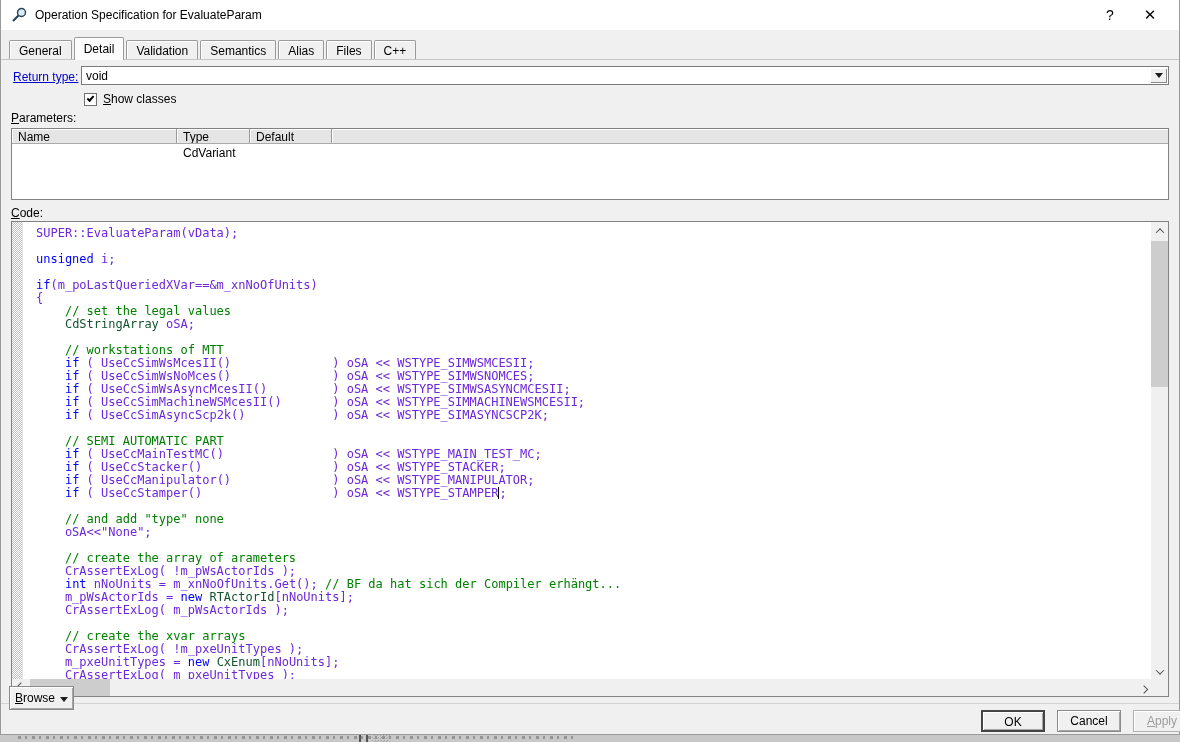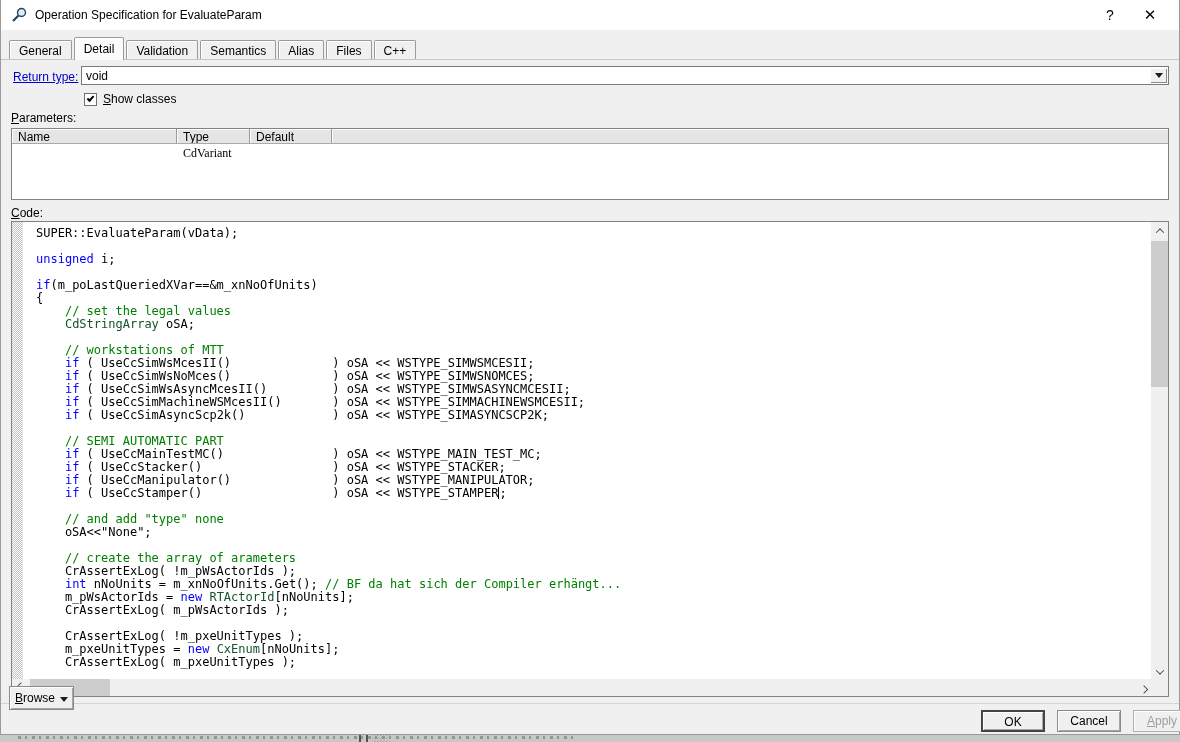--- a/index.html
+++ b/index.html
@@ -48,37 +48,37 @@
   .params-label { position:absolute; left:10px; top:111px; }
   .params-table { position:absolute; left:10px; top:128px; width:1158px; height:72px; background:#ffffff;
                   border:1px solid #828282; }
   .params-header { display:flex; height:15px; background:#e5e5e5; border-bottom:1px solid #aaaaaa; }
   .ph-cell { padding:1px 4px 0 6px; border-right:1px solid #9a9a9a;
              box-shadow:inset 1px 1px 0 #ffffff; white-space:nowrap; overflow:hidden; }
   .ph-cell:nth-child(1){ width:165px; } .ph-cell:nth-child(2){ width:73px; }
   .ph-cell:nth-child(3){ width:82px; } .ph-cell:nth-child(4){ flex:1; border-right:none; }
   .params-row { display:flex; height:15px; }
   .pr-cell { padding:2px 4px 0 6px; white-space:nowrap; overflow:hidden; }
-  .pr-cell:nth-child(1){ width:165px;margin-top:28px; } .pr-cell:nth-child(2){ width:73px;font-family:Liberation Serif, serif; }
+  .pr-cell:nth-child(1){ width:165px;margin-top:28px; } .pr-cell:nth-child(2){ width:73px; }
   .pr-cell:nth-child(3){ width:82px; } .pr-cell:nth-child(4){ flex:1; }
 
   
   .code-label { position:absolute; left:10px; top:206px; }
   .code-box { position:absolute; left:10px; top:221px; width:1158px; height:476px;
               background:#ffffff; border:1px solid #828282; }
   .code-margin { position:absolute; left:0; top:0; width:11px; height:457px; background:#ffffff;
     background-image:
       linear-gradient(45deg, #c2c2c2 25%, transparent 25%, transparent 75%, #c2c2c2 75%),
       linear-gradient(45deg, #c2c2c2 25%, transparent 25%, transparent 75%, #c2c2c2 75%);
     background-size:2px 2px; background-position:0 0,1px 1px; border-right:1px solid #e4e4e4; }
   .code-content { position:absolute; left:12px; top:0; width:1128px; height:457px; overflow:hidden;
                   padding:5px 0 0 12px; font-family:"DejaVu Sans Mono", monospace;
                   font-size:12px; line-height:13px; cursor:text; }
   .code-line { white-space:pre; height:13px; }
-  .tok-p { color:#000000; } .tok-k { color:#0000ff; } .tok-c { color:#008000; } .tok-t { color:#14532d; }
+  .tok-p { color:#6d28d9; } .tok-k { color:#0000ff; } .tok-c { color:#008000; } .tok-t { color:#14532d; }
   .caret { display:inline-block; width:1px; height:12px; background:#000; vertical-align:-2px; }
 
   
   .vsb { position:absolute; right:0; top:0; width:17px; height:458px; background:#f0f0f0; }
   .hsb { position:absolute; left:0; bottom:0; width:1140px; height:17px; background:#f0f0f0; }
   .sb-corner { position:absolute; right:0; bottom:0; width:17px; height:17px; background:#f0f0f0; }
   .sb-btn { position:absolute; width:17px; height:17px; display:flex; align-items:center; justify-content:center; }
   .vsb .up   { top:0; }  .vsb .down { bottom:0; }
   .hsb .left { left:0; } .hsb .right{ right:0; }
   .chev { width:6px; height:6px; border-left:1.5px solid #4d4d4d; border-top:1.5px solid #4d4d4d; }
@@ -199,20 +199,21 @@
         <div class="code-line">&nbsp;</div>
         <div class="code-line"><span class="tok-p">    </span><span class="tok-c">// and add "type" none</span></div>
         <div class="code-line"><span class="tok-p">    oSA&lt;&lt;"None";</span></div>
         <div class="code-line">&nbsp;</div>
         <div class="code-line"><span class="tok-p">    </span><span class="tok-c">// create the array of arameters</span></div>
         <div class="code-line"><span class="tok-p">    CrAssertExLog( !m_pWsActorIds );</span></div>
         <div class="code-line"><span class="tok-p">    </span><span class="tok-k">int</span><span class="tok-p"> nNoUnits = m_xnNoOfUnits.Get(); </span><span class="tok-c">// BF da hat sich der Compiler erhängt...</span></div>
         <div class="code-line"><span class="tok-p">    m_pWsActorIds = </span><span class="tok-k">new</span><span class="tok-p"> </span><span class="tok-t">RTActorId</span><span class="tok-p">[nNoUnits];</span></div>
         <div class="code-line"><span class="tok-p">    CrAssertExLog( m_pWsActorIds );</span></div>
         <div class="code-line">&nbsp;</div>
+        <div class="code-line"><span class="tok-p">    </span><span class="tok-c">// create the xvar arrays</span></div>
         <div class="code-line"><span class="tok-p">    CrAssertExLog( !m_pxeUnitTypes );</span></div>
         <div class="code-line"><span class="tok-p">    m_pxeUnitTypes = </span><span class="tok-k">new</span><span class="tok-p"> </span><span class="tok-t">CxEnum</span><span class="tok-p">[nNoUnits];</span></div>
         <div class="code-line"><span class="tok-p">    CrAssertExLog( m_pxeUnitTypes );</span></div>
       </div>
 
     <div class="vsb">
       <div class="sb-btn up">
           <div class="chev up"></div>
         </div>
       <div class="vsb-thumb"></div>

